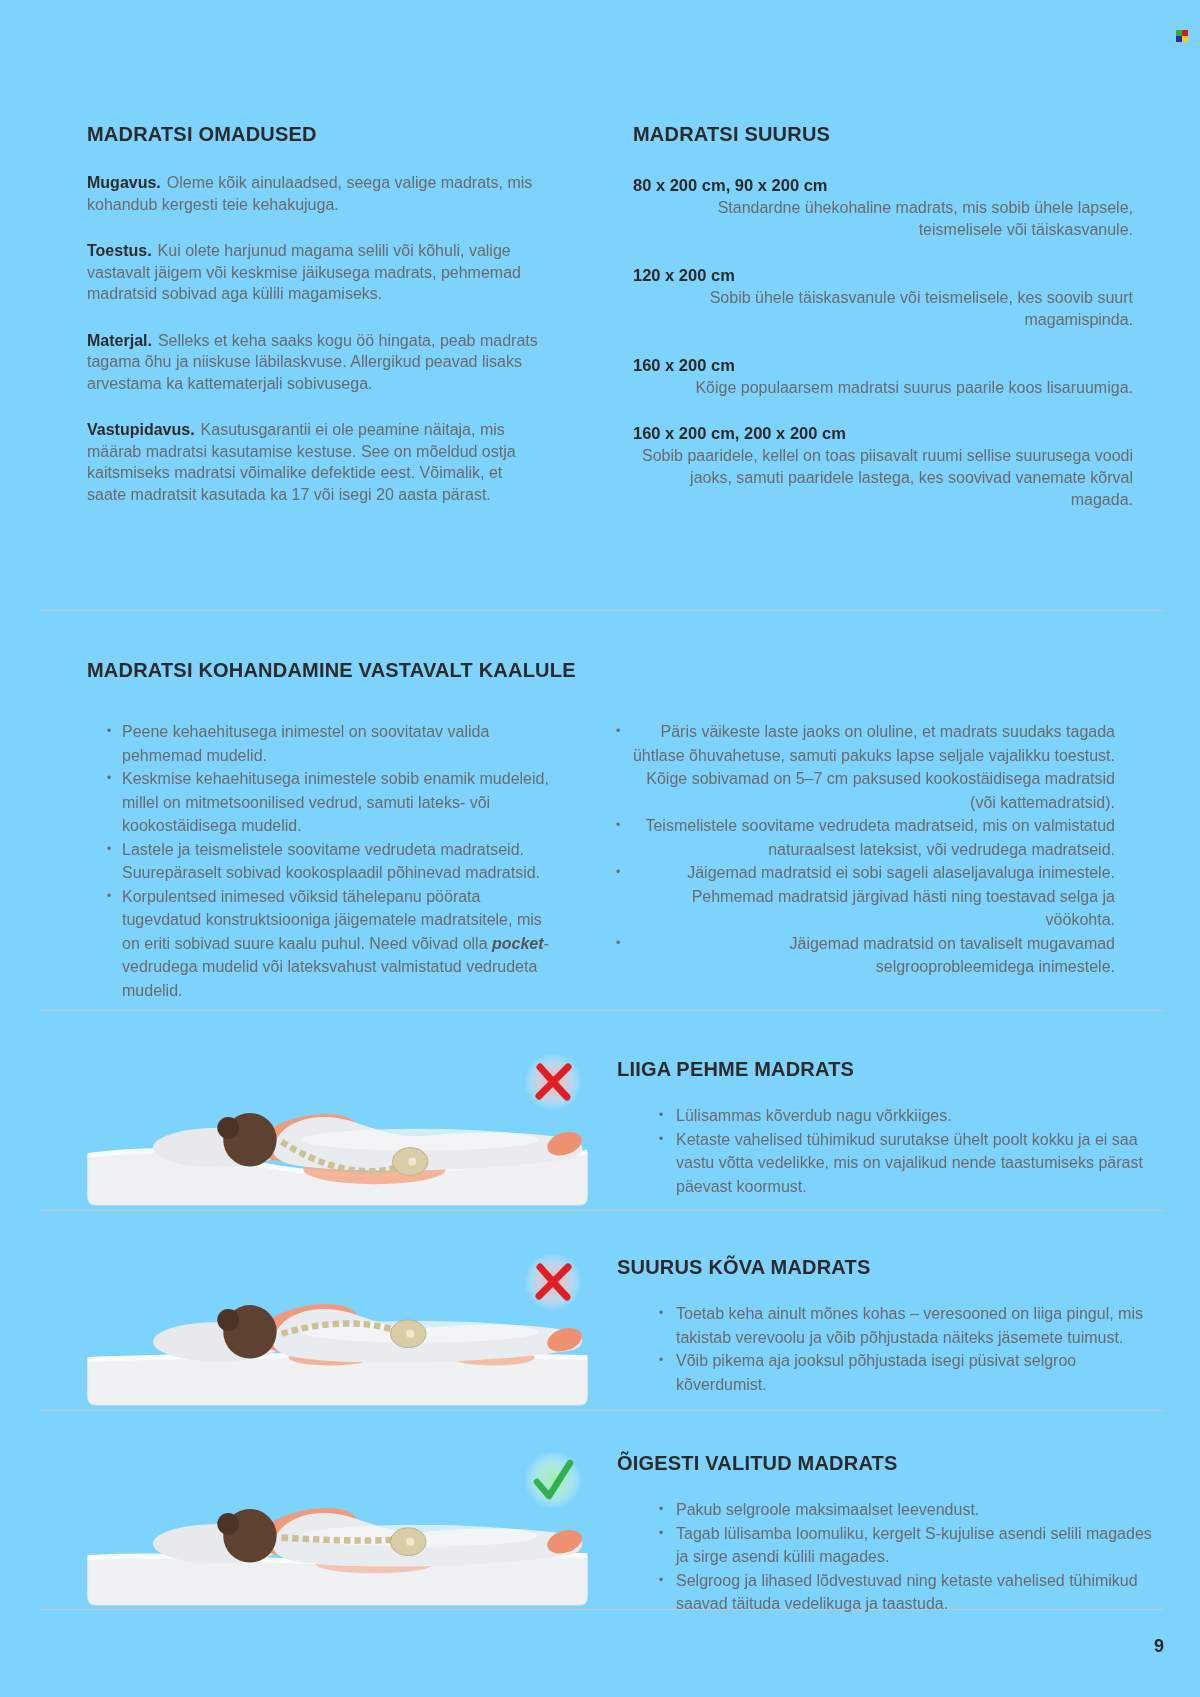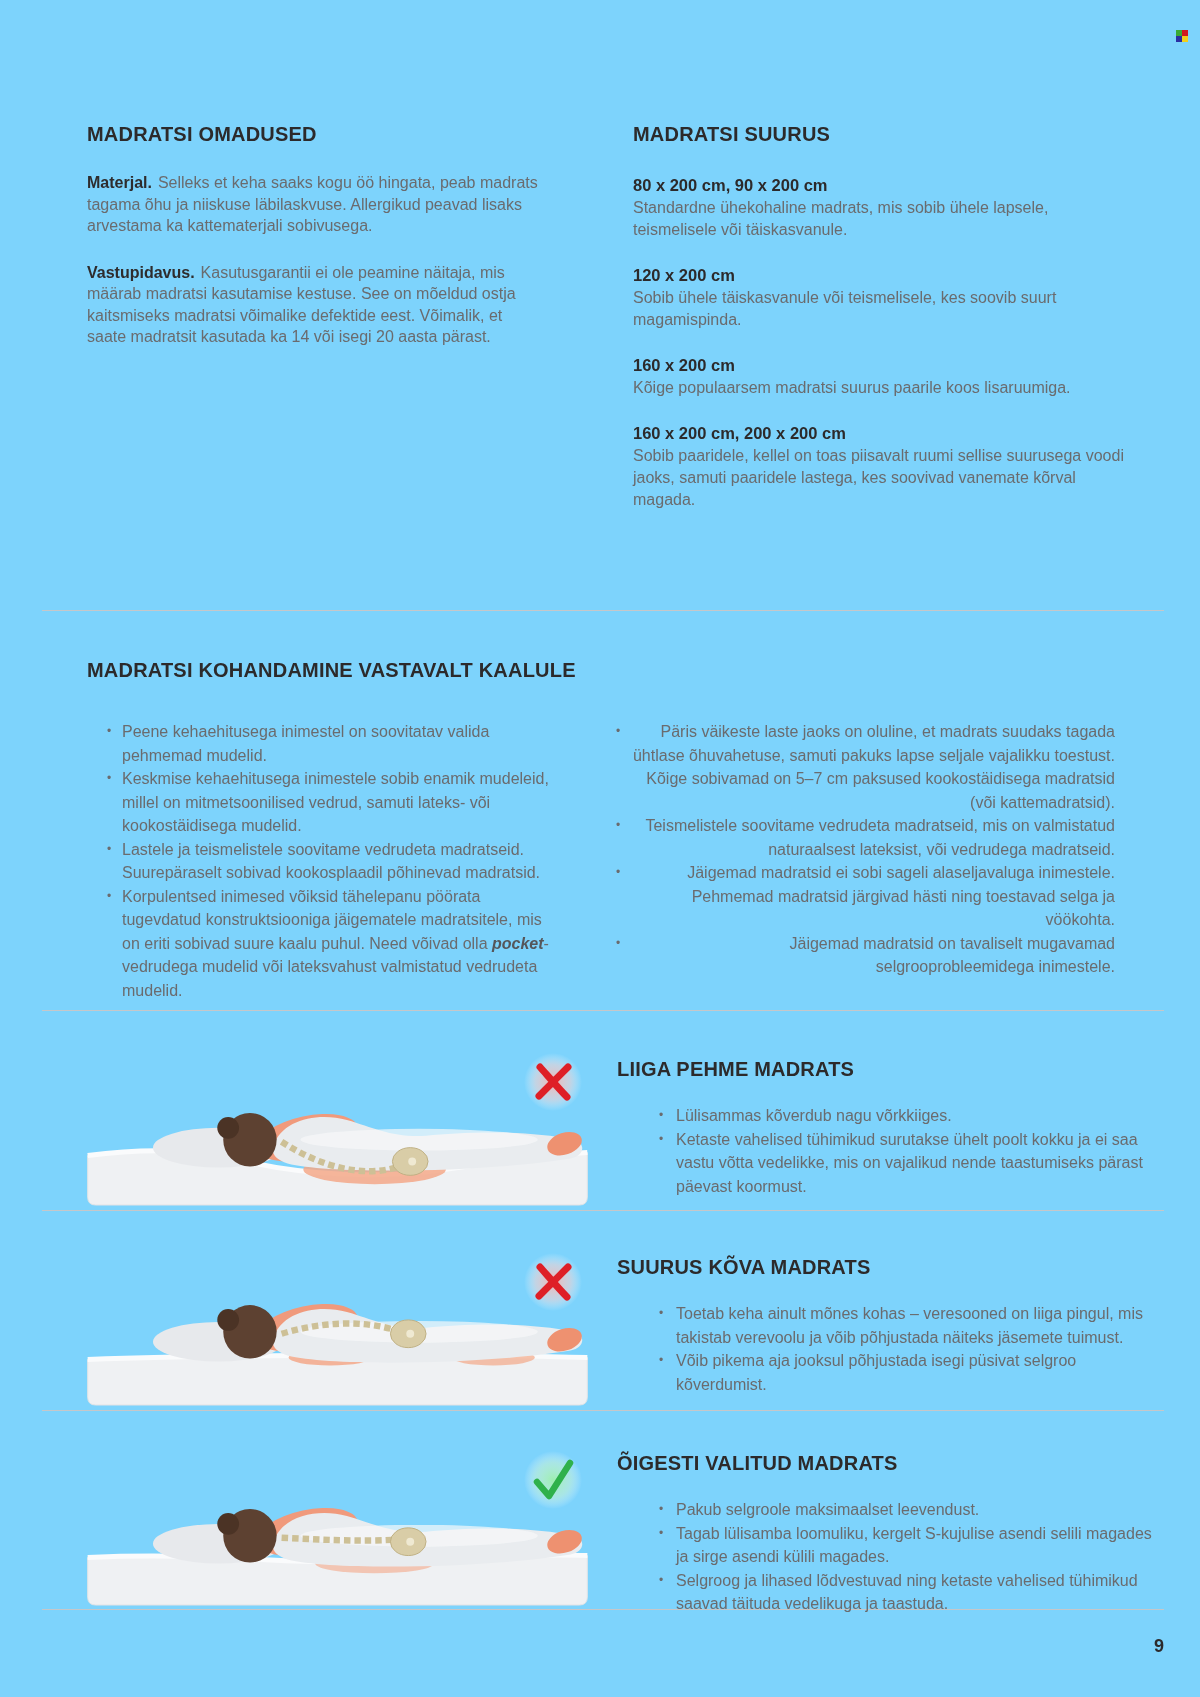--- a/index.html
+++ b/index.html
@@ -15,21 +15,21 @@
   h2.sec{font-size:20px;line-height:24px;font-weight:700;color:#2c2a2b;margin:0;letter-spacing:.2px;}
 
   .col-left{position:absolute;left:87px;top:122px;width:452px;}
   .col-left h2{margin-bottom:26px;}
   .col-left p{font-size:16px;line-height:21.5px;margin:0 0 25px;}
   .col-left p b{color:#2e2c2d;margin-right:6px;}
 
   .col-right{position:absolute;left:633px;top:122px;width:500px;}
   .col-right h2{margin-bottom:28px;}
   .size-item h3{font-size:16.5px;line-height:22px;color:#2c2a2b;margin:0 0 1px;font-weight:700;}
-  .size-item p{font-size:16px;line-height:22px;margin:0 0 23px;}
+  .size-item p{font-size:16px;line-height:22px;margin:0 0 23px;text-align:right;}
 
   .div{position:absolute;left:42px;width:1122px;height:1px;background:#c6c7c9;border:0;margin:0;}
   .d1{top:610px}.d2{top:1010px}.d3{top:1210px}.d4{top:1410px}.d5{top:1609px}
 
   .kohand-title{position:absolute;left:87px;top:658px;}
 
   .blist{position:absolute;list-style:none;margin:16px;padding:0;font-size:16px;line-height:23.5px;}
   .blist li{position:relative;padding-left:16px;}
   .blist li::before{content:"\2022";position:absolute;left:1px;top:0;font-size:12px;color:#6a6b6e;}
   .k-left{left:90px;top:704px;width:455px;}
@@ -59,22 +59,24 @@
 
   <div class="logo">
     <span class="q1"></span>
       <span class="q2"></span>
       <span class="q3"></span>
       <span class="q4"></span>
   </div>
 
   <section class="col-left">
     <h2 class="sec">MADRATSI OMADUSED</h2>
+    <p><b>Mugavus.</b><span>Oleme kõik ainulaadsed, seega valige madrats, mis kohandub kergesti teie kehakujuga.</span></p>
+    <p><b>Toestus.</b><span>Kui olete harjunud magama selili või kõhuli, valige vastavalt jäigem või keskmise jäikusega madrats, pehmemad madratsid sobivad aga külili magamiseks.</span></p>
     <p><b>Materjal.</b><span>Selleks et keha saaks kogu öö hingata, peab madrats tagama õhu ja niiskuse läbilaskvuse. Allergikud peavad lisaks arvestama ka kattematerjali sobivusega.</span></p>
-    <p><b>Vastupidavus.</b><span>Kasutusgarantii ei ole peamine näitaja, mis määrab madratsi kasutamise kestuse. See on mõeldud ostja kaitsmiseks madratsi võimalike defektide eest. Võimalik, et saate madratsit kasutada ka 14 või isegi 20 aasta pärast.</span></p>
+    <p><b>Vastupidavus.</b><span>Kasutusgarantii ei ole peamine näitaja, mis määrab madratsi kasutamise kestuse. See on mõeldud ostja kaitsmiseks madratsi võimalike defektide eest. Võimalik, et saate madratsit kasutada ka 17 või isegi 20 aasta pärast.</span></p>
   </section>
 
   <section class="col-right">
     <h2 class="sec">MADRATSI SUURUS</h2>
     <div class="size-item">
       <h3>80 x 200 cm, 90 x 200 cm</h3>
       <p>Standardne ühekohaline madrats, mis sobib ühele lapsele, teismelisele või täiskasvanule.</p>
     </div>
     <div class="size-item">
       <h3>120 x 200 cm</h3>

